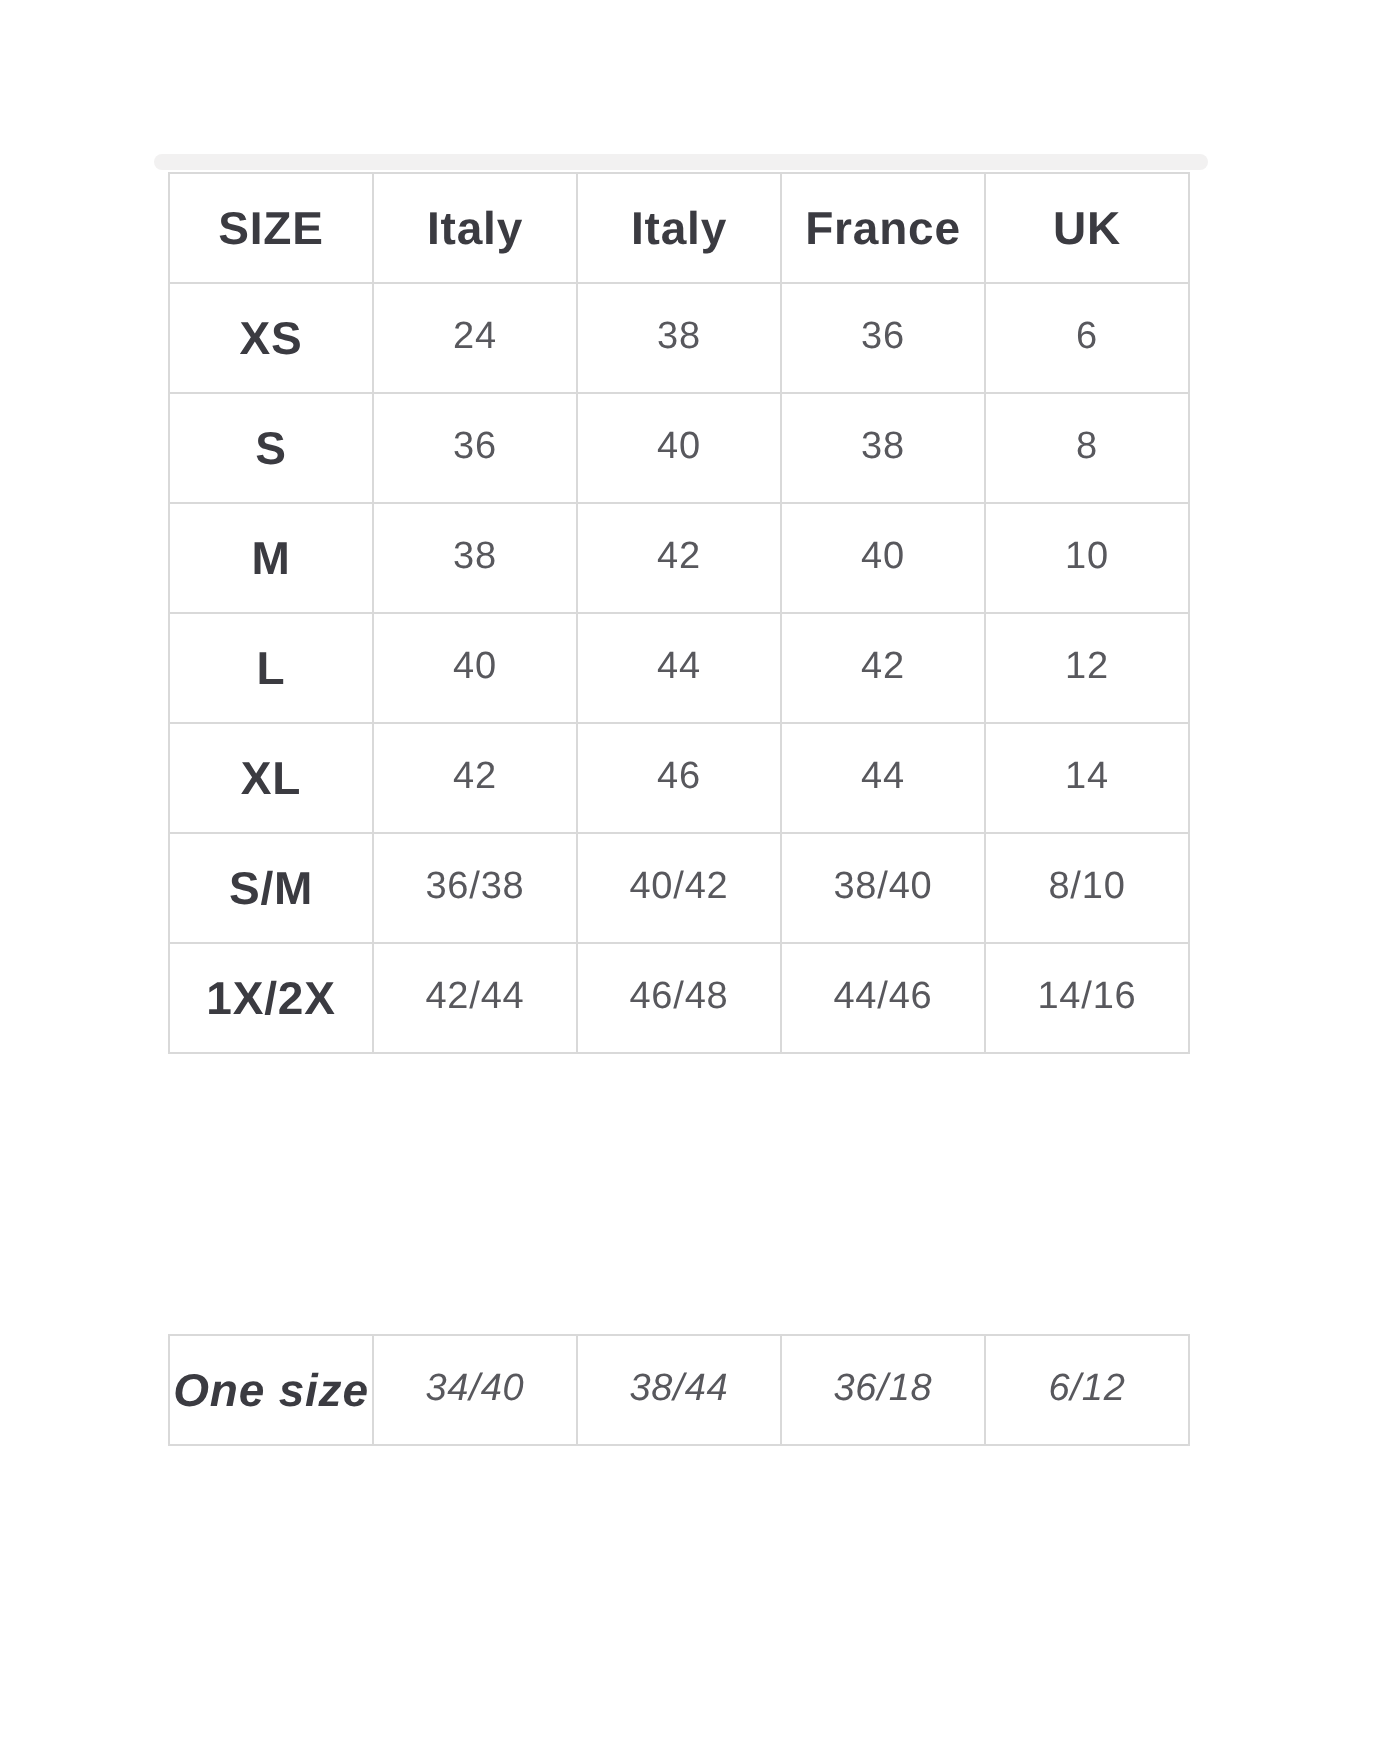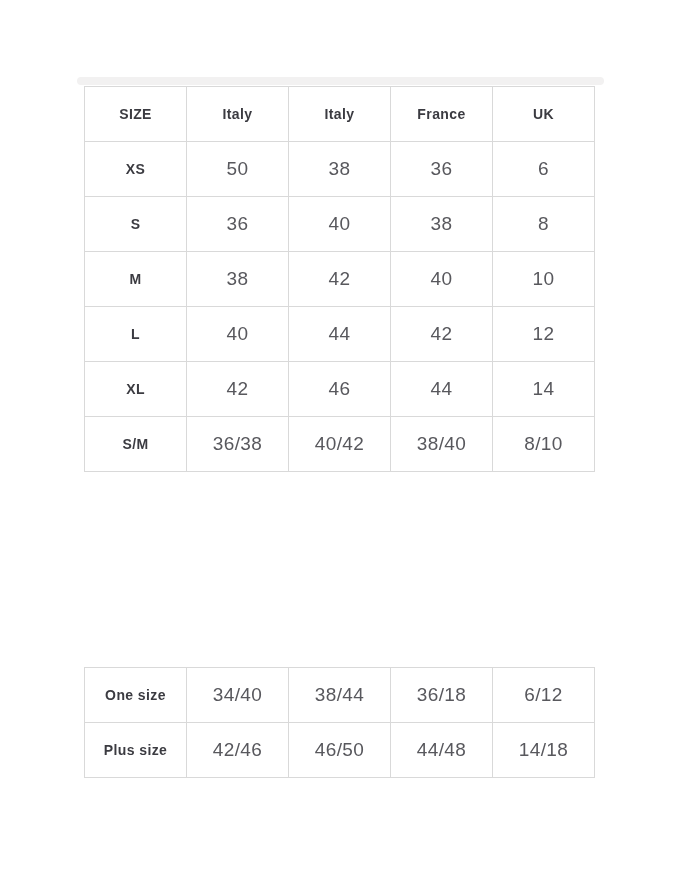--- a/index.html
+++ b/index.html
@@ -22,33 +22,33 @@
   }
   table.size-table{
     position:absolute;
     left:84px;
     border-collapse:collapse;
     table-layout:fixed;
     width:511px;
     background:#ffffff;
   }
   table.size-table.main{ top:86px; }
-  table.size-table.secondary{ top:667px; }
+  table.size-table.secondary{ top:667px;font-style:italic; }
   .size-table th,
   .size-table td{
     width:20%;
     height:54px;
     border:1px solid #d9d9d9;
     text-align:center;
     vertical-align:middle;
     padding:0;
   }
   .size-table .lbl{
     font-weight:bold;
-    font-size:14px;
+    font-size:23px;
     color:#3b3b41;
     letter-spacing:0.4px;
     margin-top:16px;
   }
   .size-table .num{
     font-weight:normal;
     font-size:19px;
     color:#58585d;
     letter-spacing:0.4px;
   }
@@ -64,21 +64,21 @@
     <tbody>
         <tr>
       <th class="lbl">SIZE</th>
       <th class="lbl">Italy</th>
       <th class="lbl">Italy</th>
       <th class="lbl">France</th>
       <th class="lbl">UK</th>
     </tr>
     <tr>
       <td class="lbl">XS</td>
-      <td class="num">50</td>
+      <td class="num">24</td>
       <td class="num">38</td>
       <td class="num">36</td>
       <td class="num">6</td>
     </tr>
     <tr>
       <td class="lbl">S</td>
       <td class="num">36</td>
       <td class="num">40</td>
       <td class="num">38</td>
       <td class="num">8</td>
@@ -104,35 +104,35 @@
       <td class="num">44</td>
       <td class="num">14</td>
     </tr>
     <tr>
       <td class="lbl">S/M</td>
       <td class="num">36/38</td>
       <td class="num">40/42</td>
       <td class="num">38/40</td>
       <td class="num">8/10</td>
     </tr>
+    <tr>
+      <td class="lbl">1X/2X</td>
+      <td class="num">42/44</td>
+      <td class="num">46/48</td>
+      <td class="num">44/46</td>
+      <td class="num">14/16</td>
+    </tr>
   </tbody>
     </table>
 
   <table class="size-table secondary">
     <tbody>
         <tr>
       <td class="lbl">One size</td>
       <td class="num">34/40</td>
       <td class="num">38/44</td>
       <td class="num">36/18</td>
       <td class="num">6/12</td>
     </tr>
-    <tr>
-      <td class="lbl">Plus size</td>
-      <td class="num">42/46</td>
-      <td class="num">46/50</td>
-      <td class="num">44/48</td>
-      <td class="num">14/18</td>
-    </tr>
   </tbody>
     </table>
 
 </div>
 
 </body></html>

